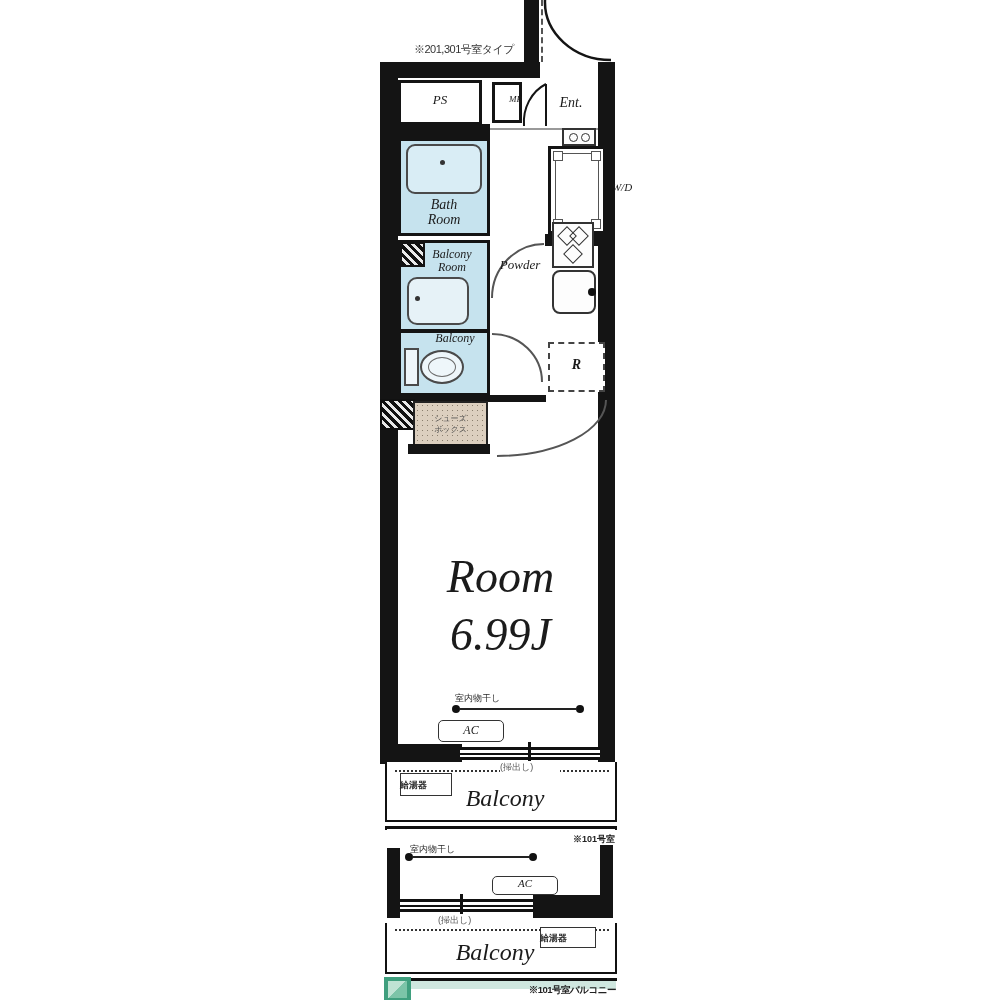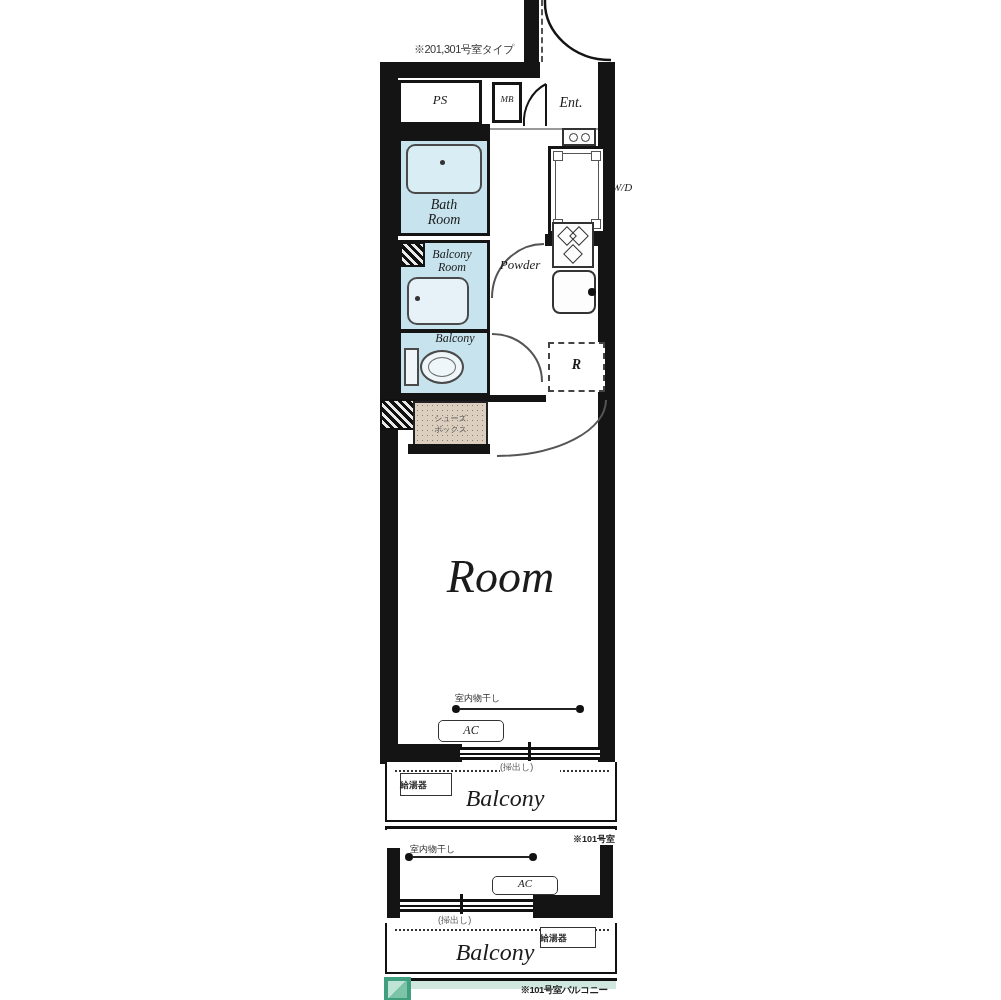--- a/index.html
+++ b/index.html
@@ -36,21 +36,21 @@
   <div class="label-jp" style="left:386px;top:42px;width:150px;font-size:11px;color:#333;text-align:left;letter-spacing:-0.5px;margin-left:28px;">※201,301号室タイプ</div>
 
   <div class="wall" style="left:380px;top:62px;width:160px;height:16px;"></div>
   <div class="wall" style="left:598px;top:62px;width:17px;height:16px;"></div>
   <div class="wall" style="left:380px;top:62px;width:18px;height:700px;"></div>
   <div class="wall" style="left:598px;top:62px;width:17px;height:700px;"></div>
 
   <div class="room" style="left:398px;top:80px;width:84px;height:45px;background:#fff;"></div>
   <div class="label-en" style="left:398px;top:93px;width:84px;font-size:13px;">PS</div>
   <div class="room" style="left:492px;top:82px;width:30px;height:41px;background:#fff;"></div>
-  <div class="label-en" style="left:492px;top:95px;width:30px;font-size:9px;">MB</div>
+  <div class="label-en" style="left:492px;top:95px;width:30px;font-size:9px;text-align:right;">MB</div>
   <svg class="abs" style="left:518px;top:80px;" width="32" height="48" viewBox="0 0 32 48">
     <path d="M 28 4 L 28 46 M 28 4 A 38 42 0 0 0 6 46" fill="none" stroke="#141414" stroke-width="2"></path>
   </svg>
   <div class="label-en" style="left:545px;top:96px;width:52px;font-size:14px;">Ent.</div>
   <div class="wall" style="left:398px;top:124px;width:92px;height:14px;"></div>
   <div class="abs" style="left:490px;top:128px;width:108px;height:2px;background:#999;"></div>
 
   <div class="room wet" style="left:398px;top:138px;width:92px;height:98px;"></div>
   <div class="abs" style="left:406px;top:144px;width:76px;height:50px;border:2.5px solid #4a4a4a;border-radius:9px;background:#d9edf5;box-sizing:border-box;"></div>
   <div class="abs" style="left:440px;top:160px;width:5px;height:5px;border-radius:50%;background:#333;"></div>
@@ -109,20 +109,21 @@
   <div class="abs" style="left:413px;top:401px;width:75px;height:45px;border:2.5px solid #222;box-sizing:border-box;background:#dccfbf;background-image:radial-gradient(#8a7f6e 0.8px,transparent 0.9px);background-size:5px 5px;display:flex;flex-direction:column;align-items:center;justify-content:center;">
     <span class="label-jp" style="position:static;font-size:8px;color:#555;">シューズ</span>
     <span class="label-jp" style="position:static;font-size:8px;color:#555;">ボックス</span>
   </div>
   <div class="wall" style="left:408px;top:444px;width:82px;height:10px;"></div>
   <svg class="abs" style="left:495px;top:398px;" width="113" height="62" viewBox="0 0 113 62">
     <path d="M 111 2 A 110 56 0 0 1 2 58" fill="none" stroke="#555" stroke-width="2"></path>
   </svg>
 
   <div class="label-en" style="left:398px;top:553px;width:205px;font-size:46px;">Room</div>
+  <div class="label-en" style="left:398px;top:611px;width:205px;font-size:46px;">6.99J</div>
 
   <div class="label-jp" style="left:455px;top:692px;width:130px;font-size:9px;">室内物干し</div>
   <div class="dimline" style="left:452px;top:704px;width:132px;height:10px;">
     <span class="dot"></span>
       <span class="ln"></span>
       <span class="dot"></span>
   </div>
   <div class="abs" style="left:438px;top:720px;width:66px;height:22px;border:1.5px solid #333;border-radius:5px;box-sizing:border-box;background:#fff;"></div>
   <div class="label-en" style="left:438px;top:724px;width:66px;font-size:12px;">AC</div>
 
@@ -163,15 +164,15 @@
   <div class="dotline" style="left:395px;top:929px;width:214px;"></div>
   <div class="abs" style="left:540px;top:927px;width:56px;height:21px;border:1.5px solid #333;box-sizing:border-box;background:#fff;"></div>
   <div class="label-jp" style="left:540px;top:932px;width:56px;font-size:9px;font-weight:bold;">給湯器</div>
   <div class="label-en" style="left:420px;top:940px;width:150px;font-size:24px;">Balcony</div>
   <div class="dbl" style="left:385px;top:972px;width:232px;height:9px;"></div>
 
   <div class="abs" style="left:398px;top:981px;width:218px;height:8px;background:#cfe7df;z-index:6;"></div>
   <div class="abs" style="left:384px;top:977px;width:27px;height:23px;background:#3f9f7e;z-index:7;">
     <div style="position:absolute;left:4px;top:4px;right:4px;bottom:2px;background:linear-gradient(135deg,#bfe3d4 0 50%,#7cc4a8 50% 100%);"></div>
   </div>
-  <div class="label-jp" style="left:512px;top:984px;width:104px;font-size:9.5px;font-weight:bold;color:#222;letter-spacing:-0.5px;text-align:center;z-index:8;">※101号室バルコニー</div>
+  <div class="label-jp" style="left:512px;top:984px;width:104px;font-size:9.5px;font-weight:bold;color:#222;letter-spacing:-0.5px;text-align:right;z-index:8;">※101号室バルコニー</div>
 
 </div>
 
 </body></html>

